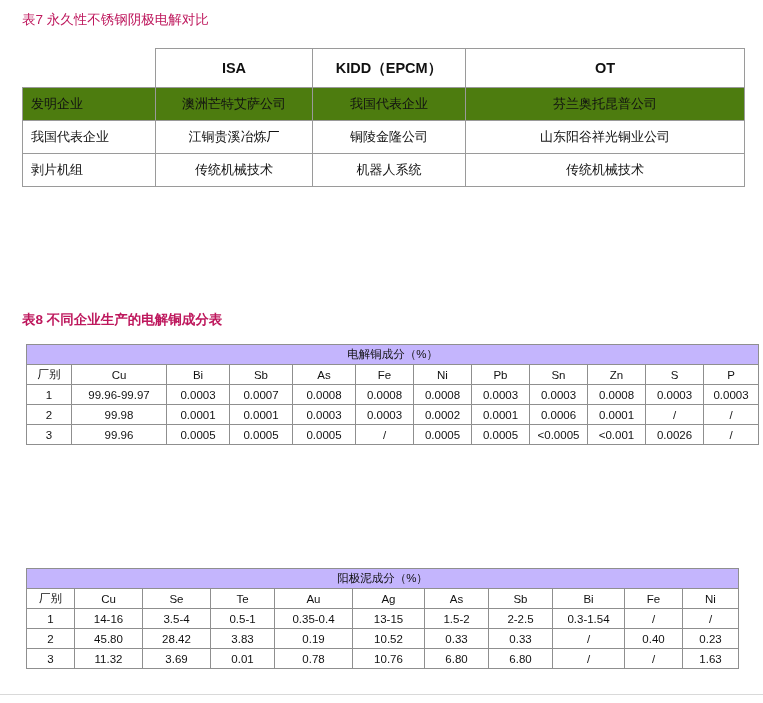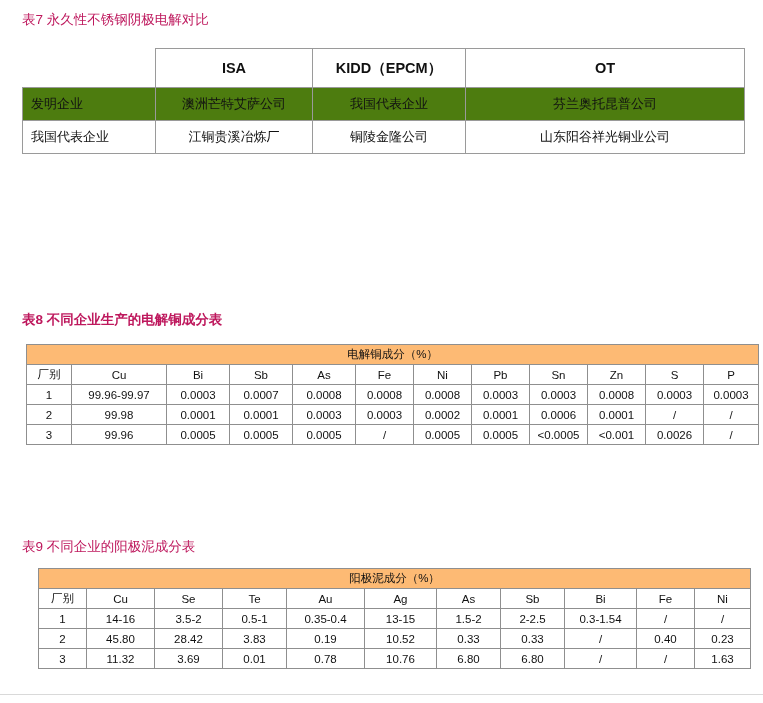--- a/index.html
+++ b/index.html
@@ -75,39 +75,39 @@
   .t7-col1 { width: 133px; }
   .t7-col2 { width: 157px; }
   .t7-col3 { width: 153px; }
   .t7-col4 { width: 279px; }
 
   
   .dtable-wrap {
     position: absolute;
   }
   #table8-wrap { left: 26px; top: 344px; width: 712px; }
-  #table9-wrap { left: 26px; top: 568px; width: 712px; margin-left: 12px; }
+  #table9-wrap { left: 26px; top: 568px; width: 712px; }
 
   table.dt {
     border-collapse: collapse;
     table-layout: fixed;
     font-size: 11.5px;
     width: 100%;
   }
   table.dt td, table.dt th {
     border: 1px solid #8f8f8f;
     text-align: center;
     vertical-align: middle;
     padding: 1px 2px;
     height: 17px;
     font-weight: normal;
     color: #111;
   }
   table.dt tr.title td {
-    background: #fdba74;
+    background: #c4b5fd;
     font-size: 11.5px;
     height: 17px;
   }
   table.dt tr.head td {
     height: 17px;
   }
   table.dt tr.head td.first,
   table.dt tr.body td.first {
     
   }
@@ -149,20 +149,26 @@
             <td>澳洲芒特艾萨公司</td>
             <td>我国代表企业</td>
             <td>芬兰奥托昆普公司</td>
           </tr>
           <tr>
             <td class="lbl">我国代表企业</td>
             <td>江铜贵溪冶炼厂</td>
             <td>铜陵金隆公司</td>
             <td>山东阳谷祥光铜业公司</td>
           </tr>
+          <tr>
+            <td class="lbl">剥片机组</td>
+            <td>传统机械技术</td>
+            <td>机器人系统</td>
+            <td>传统机械技术</td>
+          </tr>
         </tbody>
     </table>
   </div>
 
   <div class="caption" id="cap8">表8 不同企业生产的电解铜成分表</div>
 
   <div class="dtable-wrap" id="table8-wrap">
     <table class="dt" id="t8">
       <colgroup>
         <col style="width:45px">
@@ -235,21 +241,20 @@
             <td>0.0005</td>
             <td>&lt;0.0005</td>
             <td>&lt;0.001</td>
             <td>0.0026</td>
             <td>/</td>
           </tr>
         </tbody>
     </table>
   </div>
 
-  <div class="caption" id="cap9">表9 不同企业的阳极泥成分表</div>
 
   <div class="dtable-wrap" id="table9-wrap">
     <table class="dt" id="t9">
       <colgroup>
         <col style="width:48px">
           <col style="width:68px">
           <col style="width:68px">
           <col style="width:64px">
         <col style="width:78px">
           <col style="width:72px">
@@ -272,21 +277,21 @@
             <td>Ag</td>
             <td>As</td>
             <td>Sb</td>
             <td>Bi</td>
             <td>Fe</td>
             <td>Ni</td>
           </tr>
           <tr class="body">
             <td class="first">1</td>
             <td>14-16</td>
-            <td>3.5-2</td>
+            <td>3.5-4</td>
             <td>0.5-1</td>
             <td>0.35-0.4</td>
             <td>13-15</td>
             <td>1.5-2</td>
             <td>2-2.5</td>
             <td>0.3-1.54</td>
             <td>/</td>
             <td>/</td>
           </tr>
           <tr class="body">

